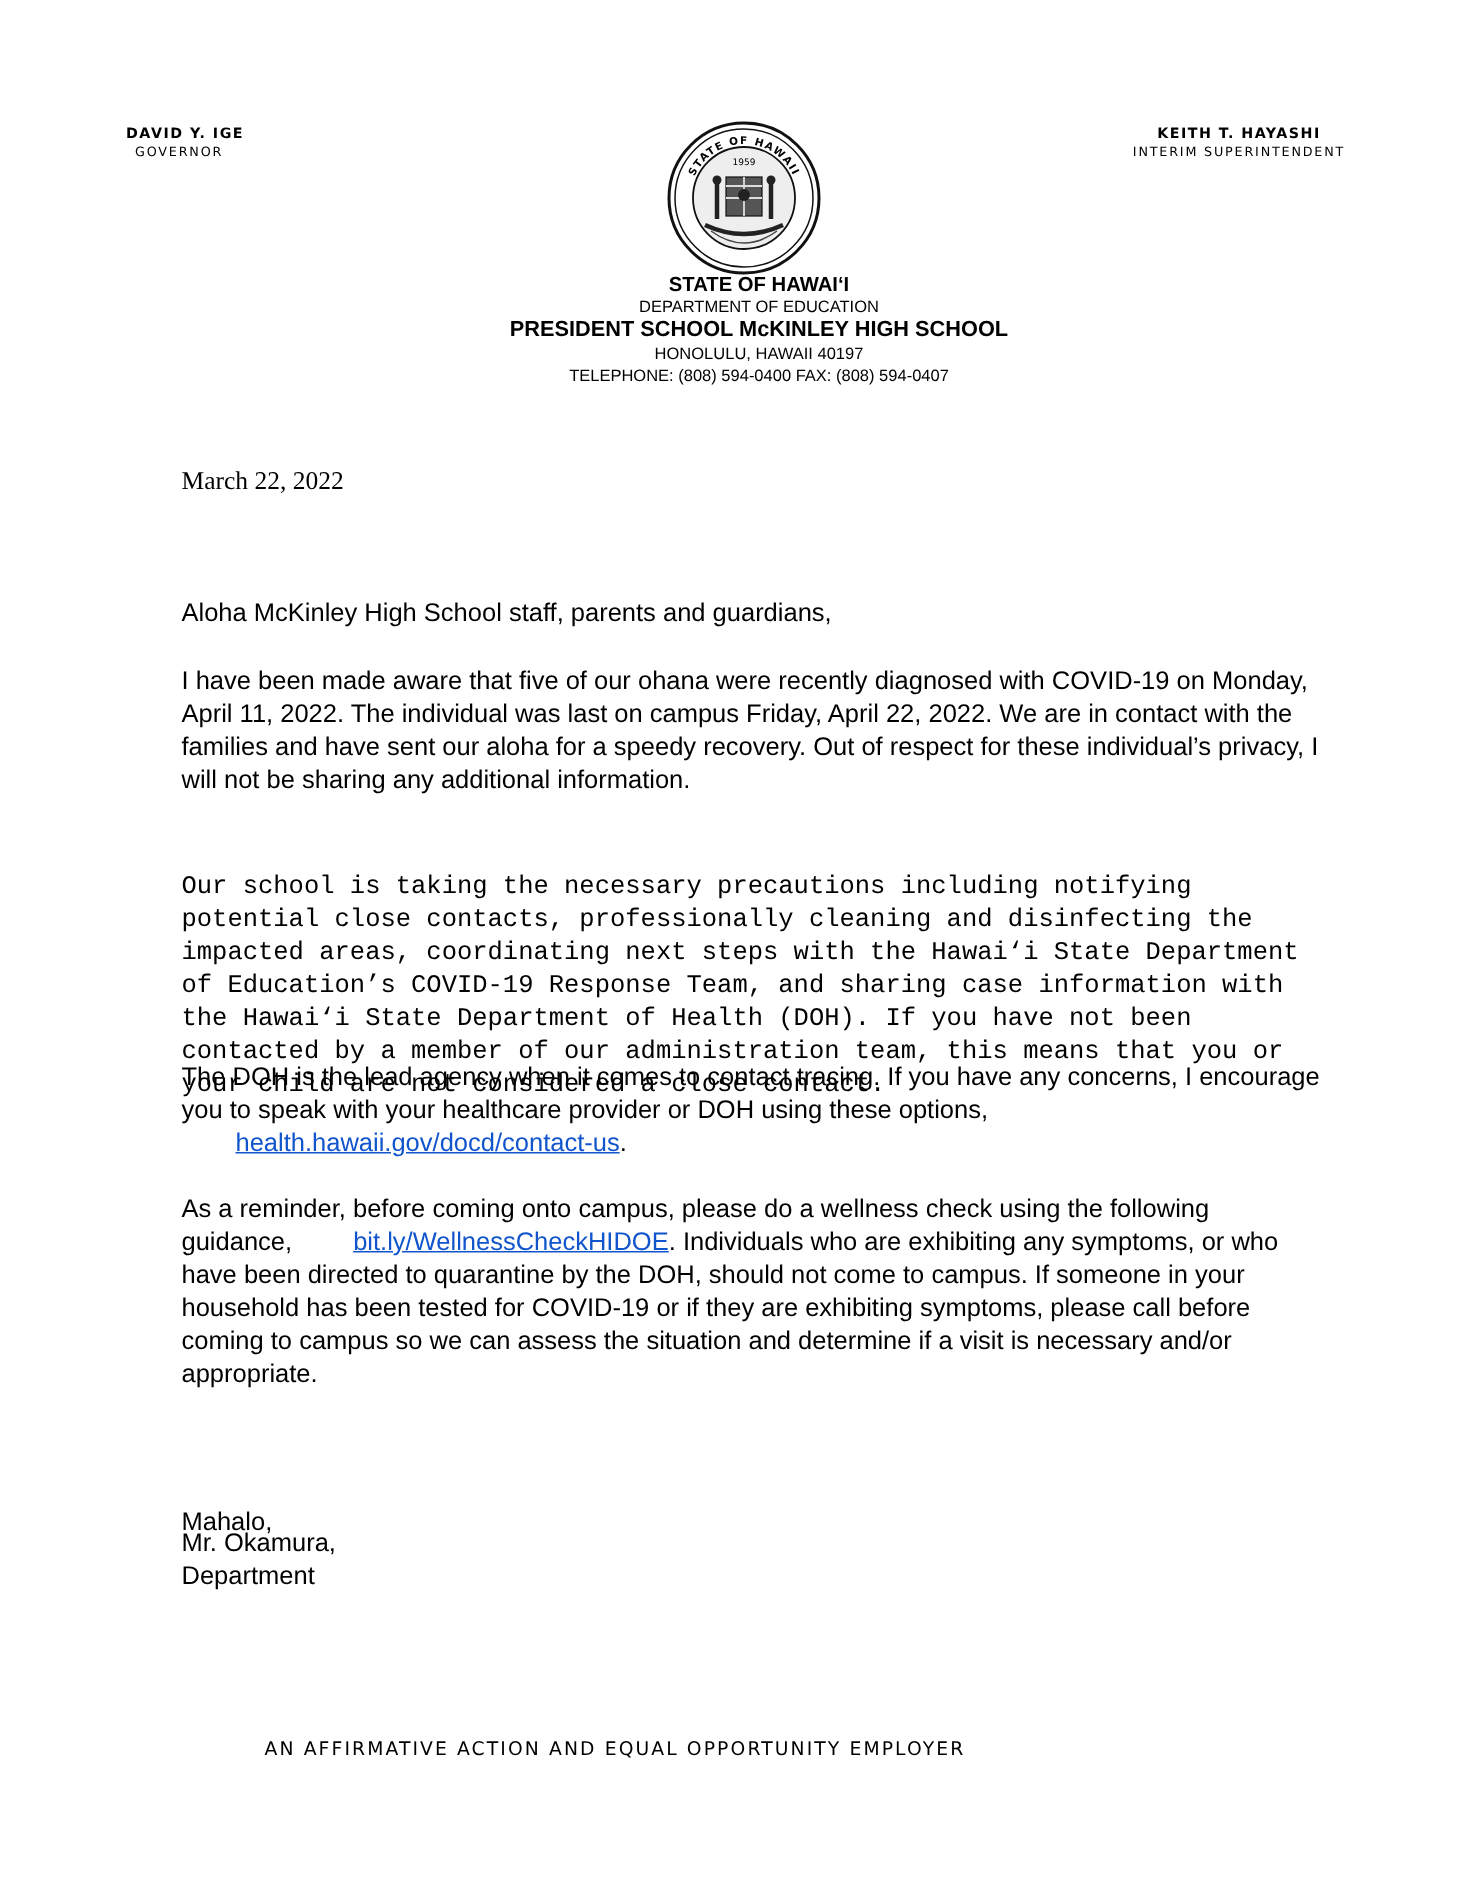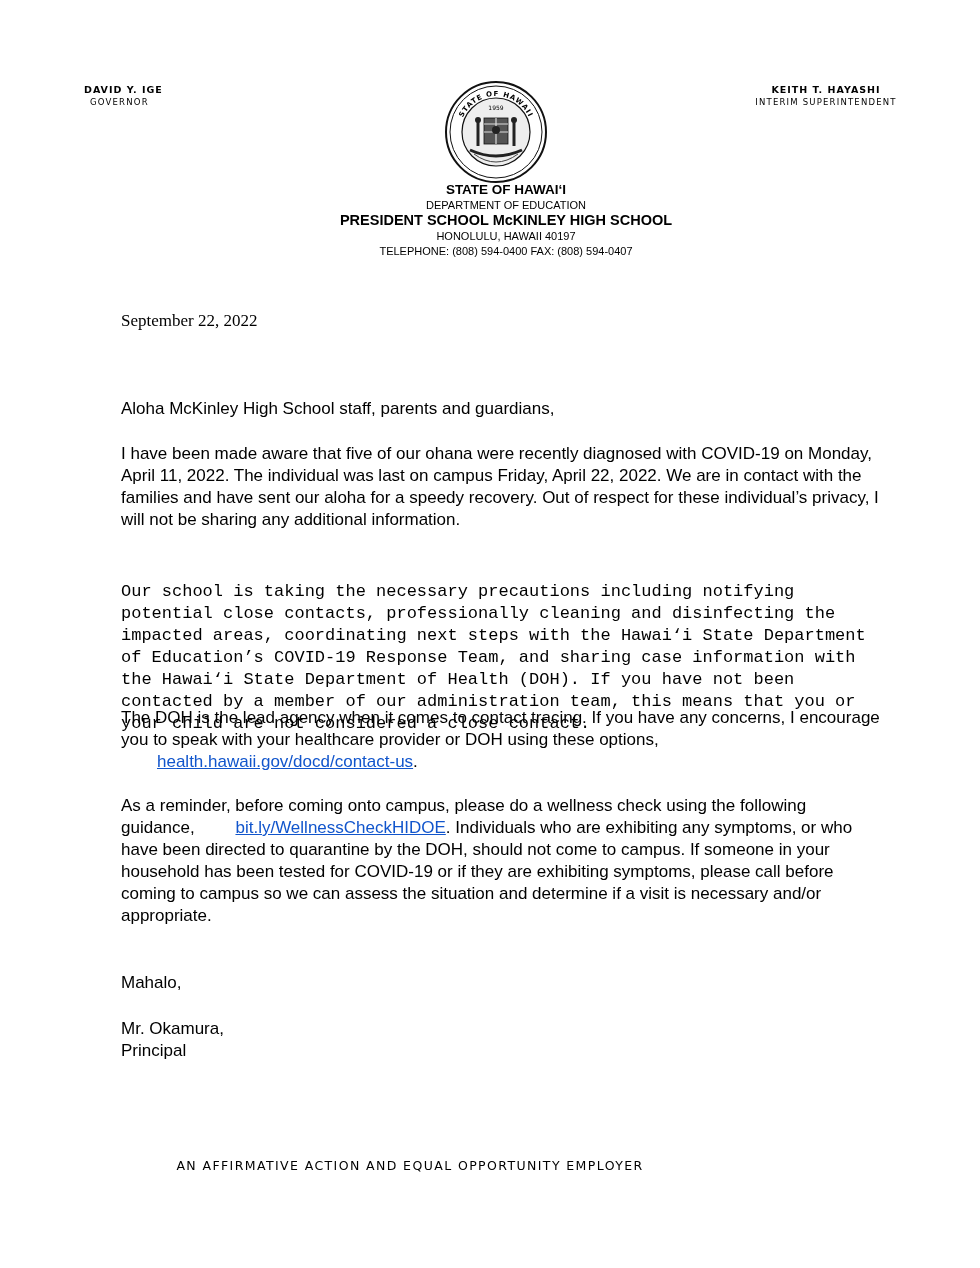--- a/index.html
+++ b/index.html
@@ -29,21 +29,21 @@
 
     .body-text { position: absolute; left: 121px; width: 760px; font-size: 17px; line-height: 22px; }
     .body-text p { margin: 0; }
     .link { color: #1155cc; text-decoration: underline; cursor: pointer; margin-left: 36px; }
 
     .p-greeting { top: 398px; }
     .p1 { top: 443px; }
     .p2 { top: 581px; font-family: Liberation Mono, monospace; }
     .p3 { top: 707px; }
     .p4 { top: 795px; }
-    .closing { top: 972px; }
+    .closing { top: 1004px; }
     .signature { top: 1018px; }
 
     .footer { position: absolute; left: 0; top: 1158px; width: 820px; text-align: center;
       font-size: 12.5px; letter-spacing: 1.4px; }
   </style>
 </head>
 <body>
 
 <div class="official-left wide">
   <span class="official-name">DAVID Y. IGE</span>
@@ -77,21 +77,21 @@
 </div>
 
 <div class="letterhead sans">
   <span class="lh-state">STATE OF HAWAI‘I</span>
   <span class="lh-dept">DEPARTMENT OF EDUCATION</span>
   <span class="lh-school">PRESIDENT SCHOOL McKINLEY HIGH SCHOOL</span>
   <span class="lh-line">HONOLULU, HAWAII  40197</span>
   <span class="lh-line">TELEPHONE: (808) 594-0400  FAX: (808) 594-0407</span>
 </div>
 
-<div class="date serif">September 22, 2022</div>
+<div class="date serif">March 22, 2022</div>
 
 <div class="body-text sans p-greeting">
   <p>Aloha McKinley High School staff, parents and guardians,</p>
 </div>
 
 <div class="body-text sans p1">
   <p>I have been made aware that five of our ohana were recently diagnosed with COVID-19 on Monday, April 11, 2022. The individual was last on campus Friday, April 22, 2022. We are in contact with the families and have sent our aloha for a speedy recovery. Out of respect for these individual’s privacy, I will not be sharing any additional information.</p>
 </div>
 
 <div class="body-text sans p2">
@@ -105,16 +105,16 @@
 <div class="body-text sans p4">
   <p><span>As a reminder, before coming onto campus, please do a wellness check using the following guidance, </span><a class="link">bit.ly/WellnessCheckHIDOE</a><span>. Individuals who are exhibiting any symptoms, or who have been directed to quarantine by the DOH, should not come to campus. If someone in your household has been tested for COVID-19 or if they are exhibiting symptoms, please call before coming to campus so we can assess the situation and determine if a visit is necessary and/or appropriate.</span></p>
 </div>
 
 <div class="body-text sans closing">
   <p>Mahalo,</p>
 </div>
 
 <div class="body-text sans signature">
   <p>Mr. Okamura,</p>
-  <p>Principal</p>
+  <p>Department</p>
 </div>
 
 <div class="footer wide">AN AFFIRMATIVE ACTION AND EQUAL OPPORTUNITY EMPLOYER</div>
 
 </body></html>

